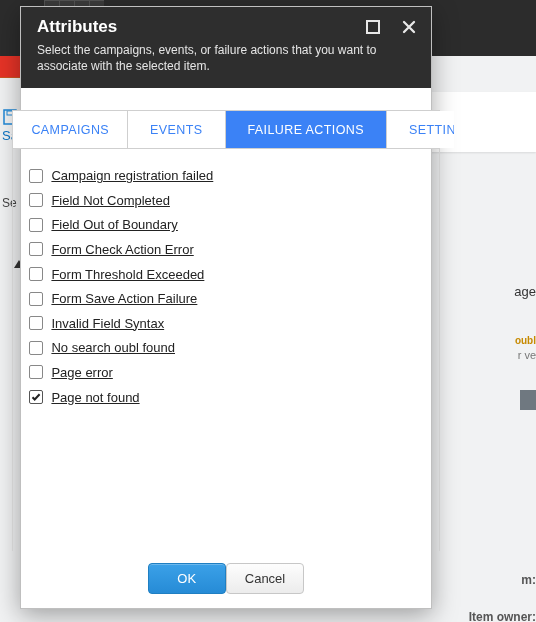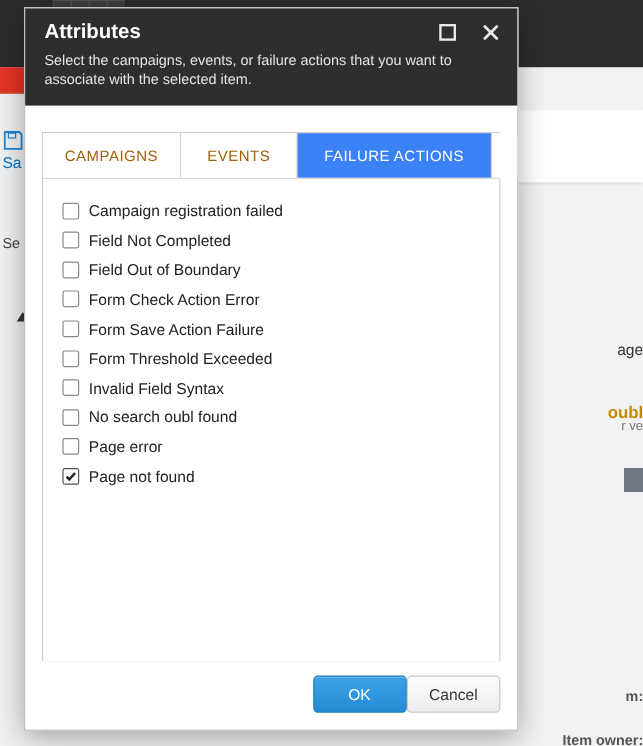--- a/index.html
+++ b/index.html
@@ -9,38 +9,38 @@
   .bg-page { position: absolute; inset: 0; background: #f1f2f3; }
   .bg-topstrip { position: absolute; left:0; top:0; right:0; height: 56px; background: #2c2c2c; }
   .bg-gridsquare { position:absolute; left:44px; top:0; width:60px; height:56px; background:#3d3d3d;
     background-image: linear-gradient(#555 1px, transparent 1px), linear-gradient(90deg,#555 1px, transparent 1px);
     background-size: 15px 15px;}
   .bg-redtab {position:absolute; left:0; top:56px; width:28px; height:22px; background:#e63327; border-bottom:1px solid #c52; }
   .bg-savebtn { position:absolute; left:2px; top:108px; color:#0b73c4; font-size:13px;}
   .bg-savebtn svg { display:block; margin:0 auto 2px;}
   .bg-search { position:absolute; left:2px; top:196px; color:#444; font-size:12px;}
   .bg-right-text{position:absolute; right:0; top:284px; font-size:13px; color:#333;text-align:right;}
-  .bg-marketing{position:absolute; right:0; top:335px; font-size:14px; color:#c78a00; font-weight:bold;}
+  .bg-marketing{position:absolute; right:0; top:335px; font-size:10px; color:#c78a00; font-weight:bold;}
   .bg-underver{position:absolute; right:0; top:349px; font-size:11px; color:#777;}
   .bg-darkbar{position:absolute; right:0; top:390px; width:16px; height:20px; background:#6f7880;}
   .bg-label1{position:absolute; right:0; top:573px; font-size:12px; color:#555; font-weight:bold;}
   .bg-label2{position:absolute; right:0; top:610px; font-size:12px; color:#555; font-weight:bold;}
   .bg-triangle{position:absolute; left:14px; top:260px; width:0;height:0;border-left:5px solid transparent; border-right:5px solid transparent; border-bottom:8px solid #333; transform:rotate(0deg);}
   .bg-whitecard{position:absolute; left:24px; top:92px; right:0; height:60px; background:#fff; box-shadow:0 1px 2px rgba(0,0,0,.1);}
   
   
   .modal {
     position: absolute;
     left: 20px; top: 6px;
     width: 412px;
     height: 603px;
     background: #fff;
     border: 1px solid #bfbfbf;
     box-shadow: 0 6px 24px rgba(0,0,0,0.35);
-    display:flex; flex-direction:column;
+    display:flex; flex-direction:column;align-items:center;
   }
   .modal-header {
     background: #2e2e2e;
     color: #f3f3f3;
     padding: 10px 16px 14px 16px;
     position:relative;
   }
   .modal-title { font-size: 17px; font-weight: bold; margin-bottom: 5px; color:#fff;}
   .modal-subtitle { font-size: 12px; line-height: 1.35; color:#e5e5e5; max-width:390px;}
   .modal-controls { position:absolute; right:8px; top:6px; display:flex; gap:8px; }
@@ -48,40 +48,40 @@
   
   .modal-body { flex:1; padding:22px 14px 8px 14px; overflow:hidden;}
   .tabs-wrap { border:1px solid #cfcfcf; height:442px; display:flex; flex-direction:column;}
   .tabs { display:flex; height:38px; border-bottom:1px solid #cfcfcf;}
   .tab {
     flex:0 0 auto;
     padding:0 22px;
     display:flex; align-items:center;
     font-size:12.5px;
     letter-spacing:0.4px;
-    color:#a16207;
+    color:#3b82f6;
     border-right:1px solid #cfcfcf;
     cursor:pointer;
     background:#fff;
   }
   .tab:last-child{border-right:none;}
   .tab.first{padding-left:18px; padding-right:18px;}
   .tab.active { background:#3b82f6; color:#fff; }
   
   .checklist { padding:14px 16px; overflow:auto; flex:1;}
   .check-row { display:flex; align-items:center; height:24.6px; gap:8px; cursor:pointer;}
   .check-row .box {
     width:14px; height:14px; border:1px solid #888; background:#fff; flex:0 0 14px;
     display:flex; align-items:center; justify-content:center;
     border-radius:2px;
   }
   .check-row.checked .box { background:#fff; border-color:#555;}
   .check-row.checked .box svg { display:block;}
   .check-row .box svg{display:none;}
-  .check-row .lbl { font-size:13px; color:#222;}
+  .check-row .lbl { font-size:13px; color:#222;text-decoration:underline;}
   
   .modal-footer {
     padding:12px 14px 14px;
     display:flex; justify-content:flex-end; 
     border-top: 0;
   }
   .btn {
     min-width:78px; height:31px; padding:0 18px;
     border-radius:4px; font-size:13px; cursor:pointer;
     display:inline-flex; align-items:center; justify-content:center;
@@ -158,25 +158,25 @@
           <div class="check-row">
             <span class="box"></span>
             <span class="lbl">Field Out of Boundary</span>
           </div>
           <div class="check-row">
             <span class="box"></span>
             <span class="lbl">Form Check Action Error</span>
           </div>
           <div class="check-row">
             <span class="box"></span>
+            <span class="lbl">Form Threshold Exceeded</span>
+          </div>
+          <div class="check-row">
+            <span class="box"></span>
             <span class="lbl">Form Save Action Failure</span>
-          </div>
-          <div class="check-row">
-            <span class="box"></span>
-            <span class="lbl">Form Threshold Exceeded</span>
           </div>
           <div class="check-row">
             <span class="box"></span>
             <span class="lbl">Invalid Field Syntax</span>
           </div>
           <div class="check-row">
             <span class="box"></span>
             <span class="lbl">No search oubl found</span>
           </div>
           <div class="check-row">

